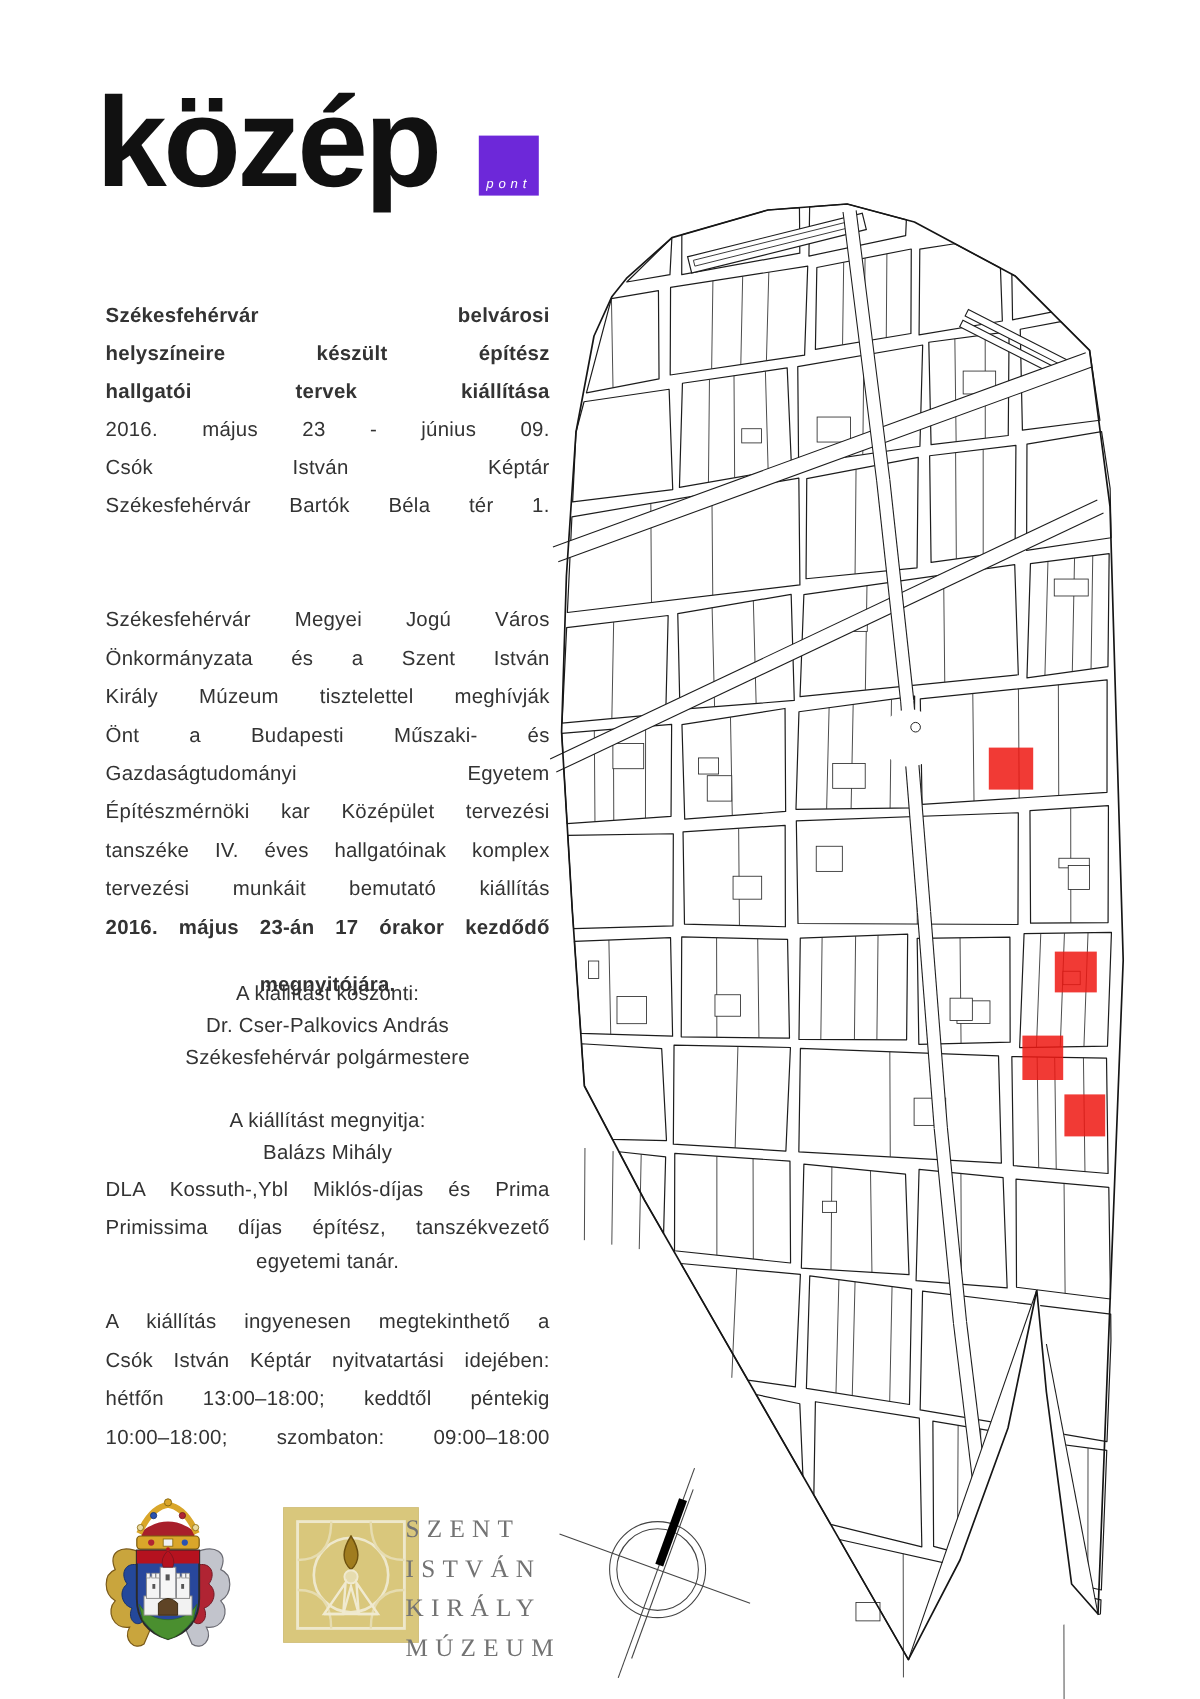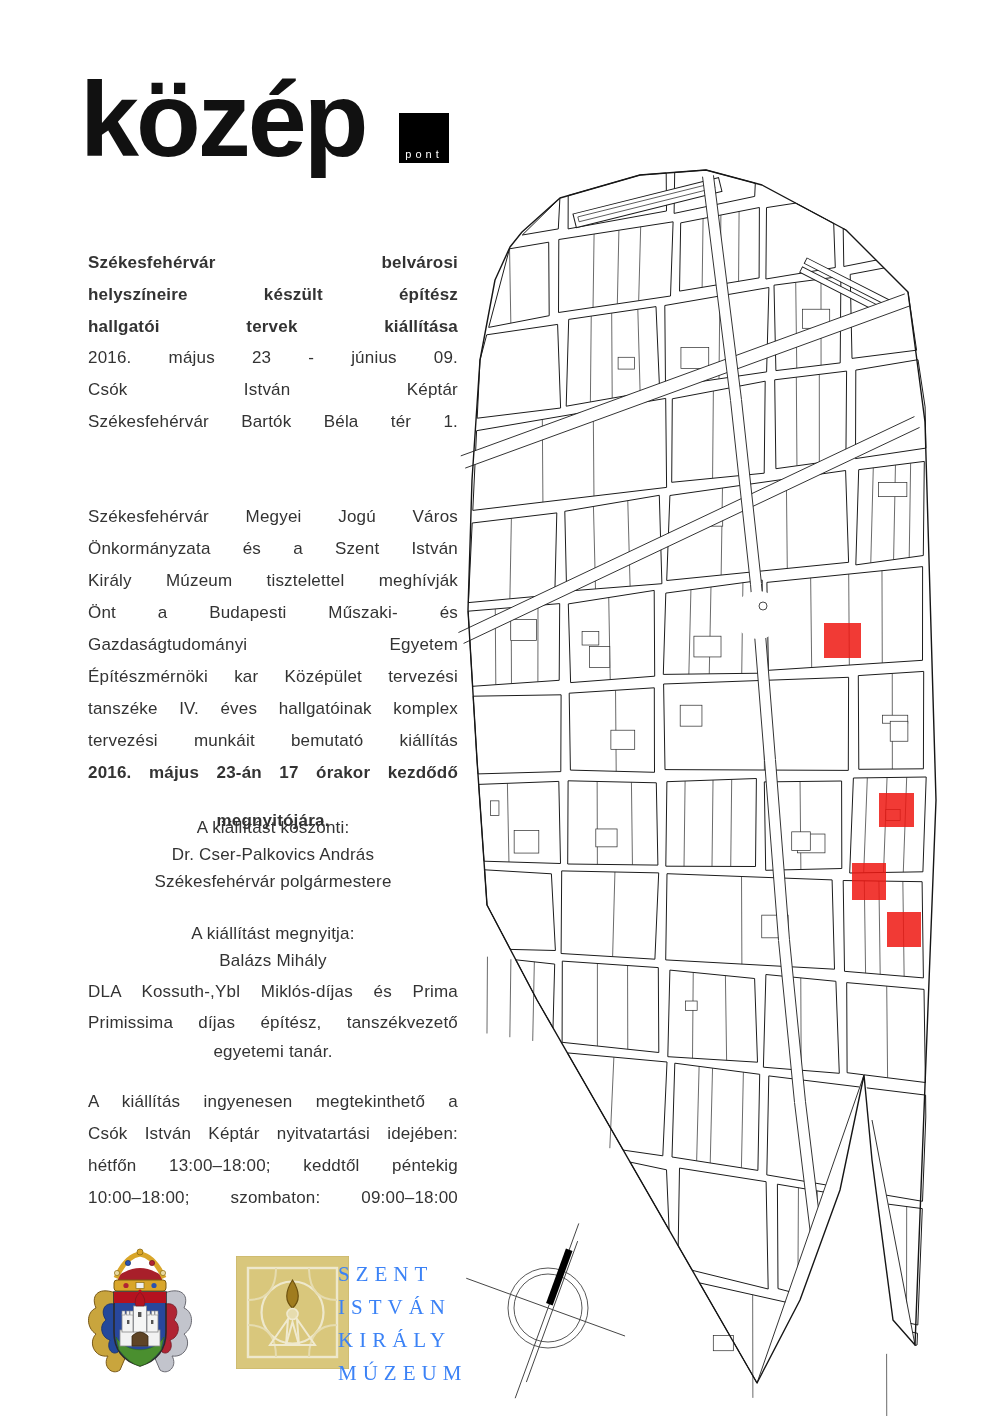--- a/index.html
+++ b/index.html
@@ -28,21 +28,21 @@
   
   #city-map{position:absolute;left:455px;top:160px;width:500px;height:1256px;}
 </style>
 </head>
 <body>
 
 <div class="page">
 
   <header>
     <span class="wordmark">közép</span>
-    <span class="badge" style="background-color: #000000;">
+    <span class="badge" style="background-color: #6d28d9; font-style: italic;">
       <span class="badge-text">pont</span>
     </span>
   </header>
 
   <p class="txt bold just" style="top:231px">Székesfehérvár belvárosi<br>helyszíneire készült építész<br>hallgatói tervek kiállítása</p>
 
   <p class="txt just" style="top:342px">2016. május 23 - június 09.<br>Csók István Képtár<br>Székesfehérvár Bartók Béla tér 1.</p>
 
   <p class="txt just" style="top:501px"><span>Székesfehérvár Megyei Jogú Város<br>Önkormányzata és a Szent István<br>Király Múzeum tisztelettel meghívják<br>Önt a Budapesti Műszaki- és<br>Gazdaságtudományi Egyetem<br>Építészmérnöki kar Középület tervezési<br>tanszéke IV. éves hallgatóinak komplex<br>tervezési munkáit bemutató kiállítás</span><br><strong>2016. május 23-án 17 órakor kezdődő</strong></p>
   <p class="txt bold" style="top:789px">megnyitójára.</p>
@@ -105,21 +105,21 @@
     <path d="M101,44 Q73,44 73,12" fill="none" stroke="#e6dcb0" stroke-width="2"></path>
     <path d="M12,69 Q40,69 40,101" fill="none" stroke="#e6dcb0" stroke-width="2"></path>
     <path d="M101,69 Q73,69 73,101" fill="none" stroke="#e6dcb0" stroke-width="2"></path>
     <path d="M56.5,24 Q45,42 56.5,52 Q68,42 56.5,24 Z" fill="#a07c1e" stroke="#6e520e" stroke-width="1.2"></path>
     <circle cx="56.5" cy="58" r="5.5" fill="#e6dcae" stroke="#f0ead0" stroke-width="1.6"></circle>
     <path d="M52,63 L34,89 L50,89 Z" fill="none" stroke="#f0ead0" stroke-width="2"></path>
     <path d="M61,63 L79,89 L63,89 Z" fill="none" stroke="#f0ead0" stroke-width="2"></path>
     <path d="M50,89 L56.5,66 L63,89" fill="none" stroke="#f0ead0" stroke-width="2"></path>
     <line x1="34" y1="89" x2="79" y2="89" stroke="#f0ead0" stroke-width="2"></line>
   </svg>
-  <p class="museum-name" style="color: #3b82f6;">SZENT<br>ISTVÁN<br>KIRÁLY<br>MÚZEUM</p>
+  <p class="museum-name" style="color: #737373;">SZENT<br>ISTVÁN<br>KIRÁLY<br>MÚZEUM</p>
 
   <svg id="city-map" viewBox="0 0 500 1256">
       <polygon points="104.9,38.1 103.3,68.9 67.3,75.0" fill="#fff" stroke="#1c1c1c" stroke-width="1" stroke-linejoin="round"></polygon>
       <polygon points="211.2,13.0 211.5,51.0 113.1,68.9 113.2,35.6 185.0,15.0" fill="#fff" stroke="#1c1c1c" stroke-width="1" stroke-linejoin="round"></polygon>
       <polygon points="251.0,10.0 300.3,23.2 299.7,36.4 219.1,53.4 219.7,12.4" fill="#fff" stroke="#1c1c1c" stroke-width="1" stroke-linejoin="round"></polygon>
       <polygon points="54.5,88.8 93.7,82.2 94.2,155.7 33.7,167.4" fill="#fff" stroke="#1c1c1c" stroke-width="1" stroke-linejoin="round"></polygon>
       <line x1="54.54422897331195" y1="88.78594240822599" x2="55.83856524060153" y2="163.09666260859038" stroke="#2a2a2a" stroke-width="0.7"></line>
       <polygon points="103.8,79.5 218.1,61.8 215.5,136.0 103.5,152.5" fill="#fff" stroke="#1c1c1c" stroke-width="1" stroke-linejoin="round"></polygon>
       <line x1="139.0891192143986" y1="74.01007502808802" x2="138.04157997161144" y2="147.42906409850806" stroke="#2a2a2a" stroke-width="0.7"></line>
       <line x1="163.89554035290425" y1="70.17615040020715" x2="162.33830169407287" y2="143.83588728943405" stroke="#2a2a2a" stroke-width="0.7"></line>

